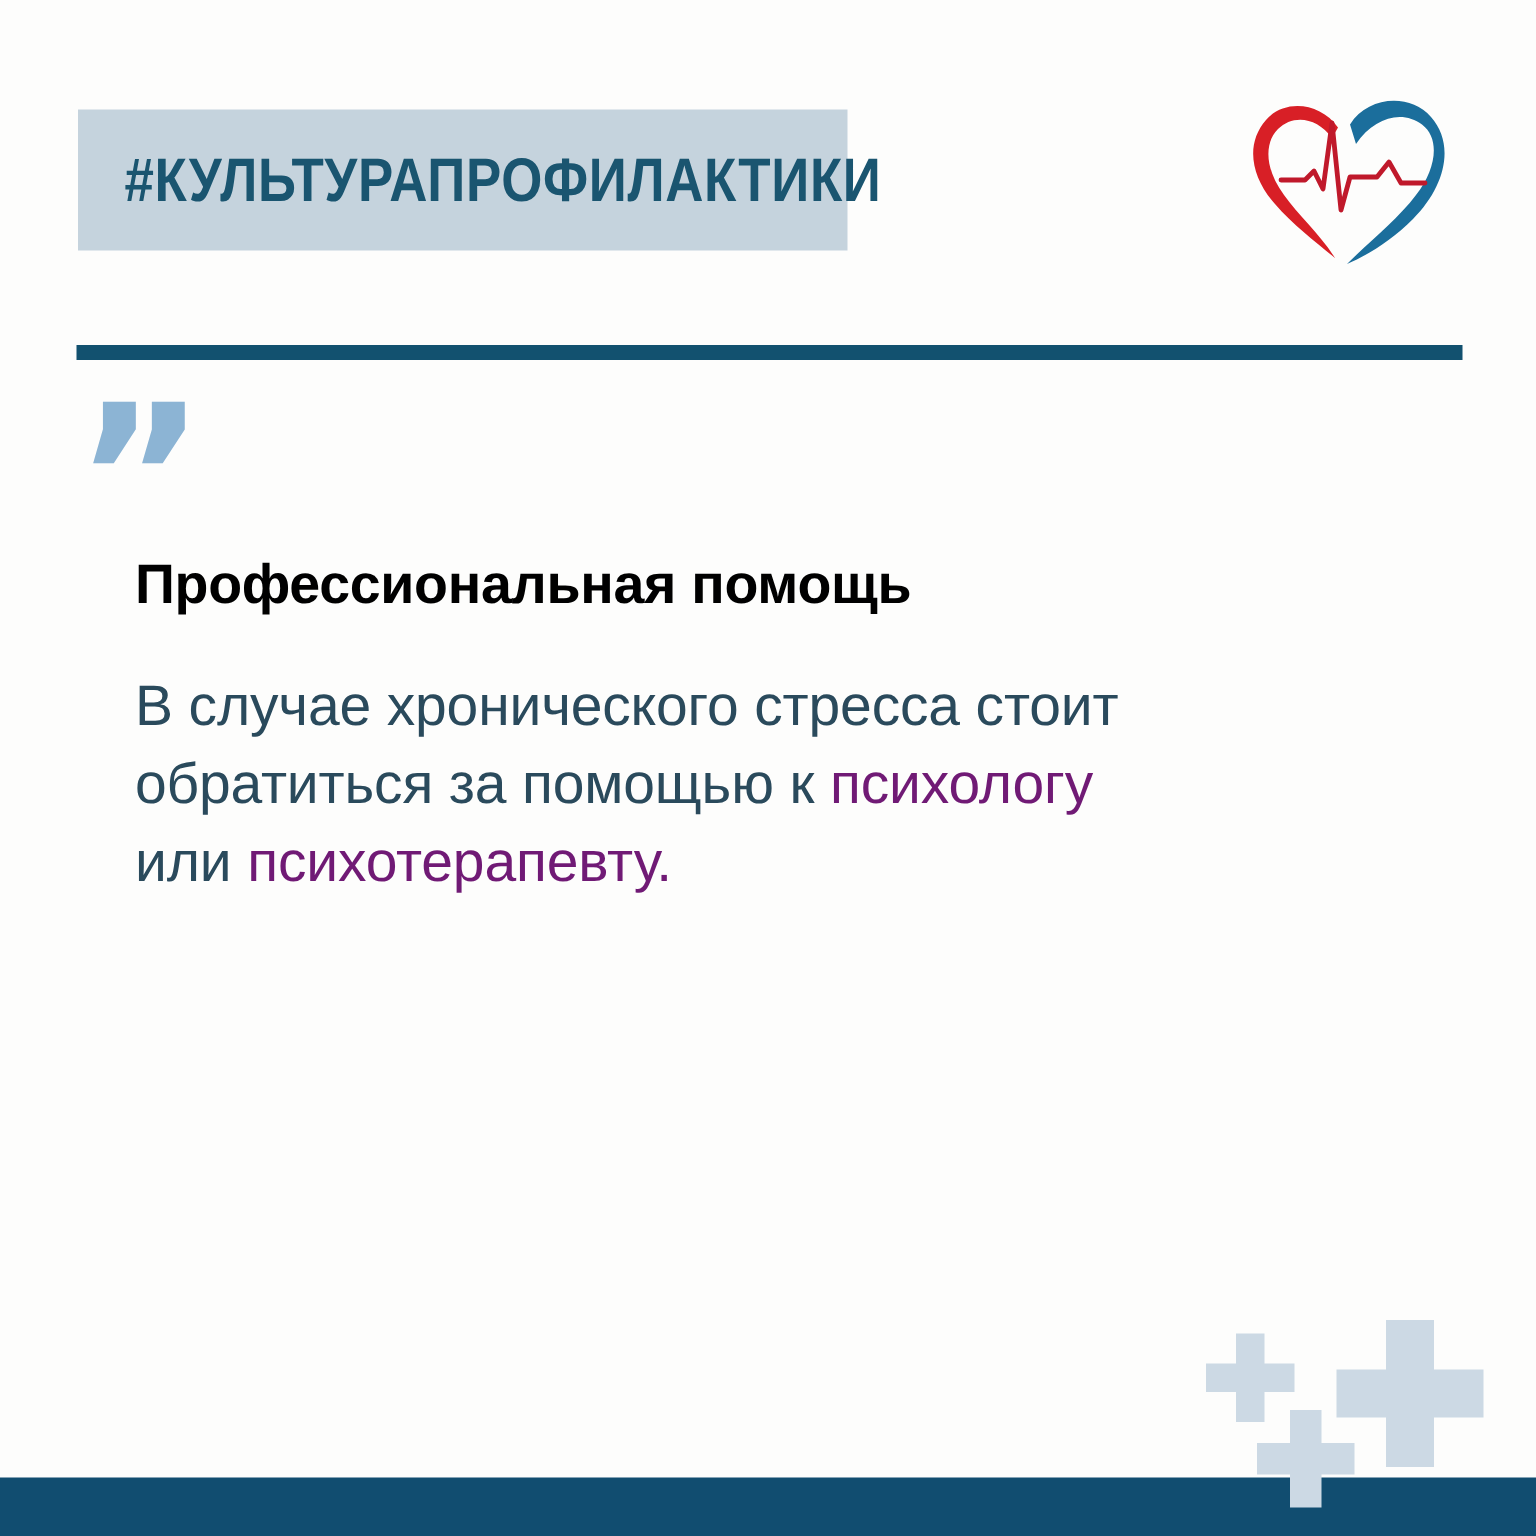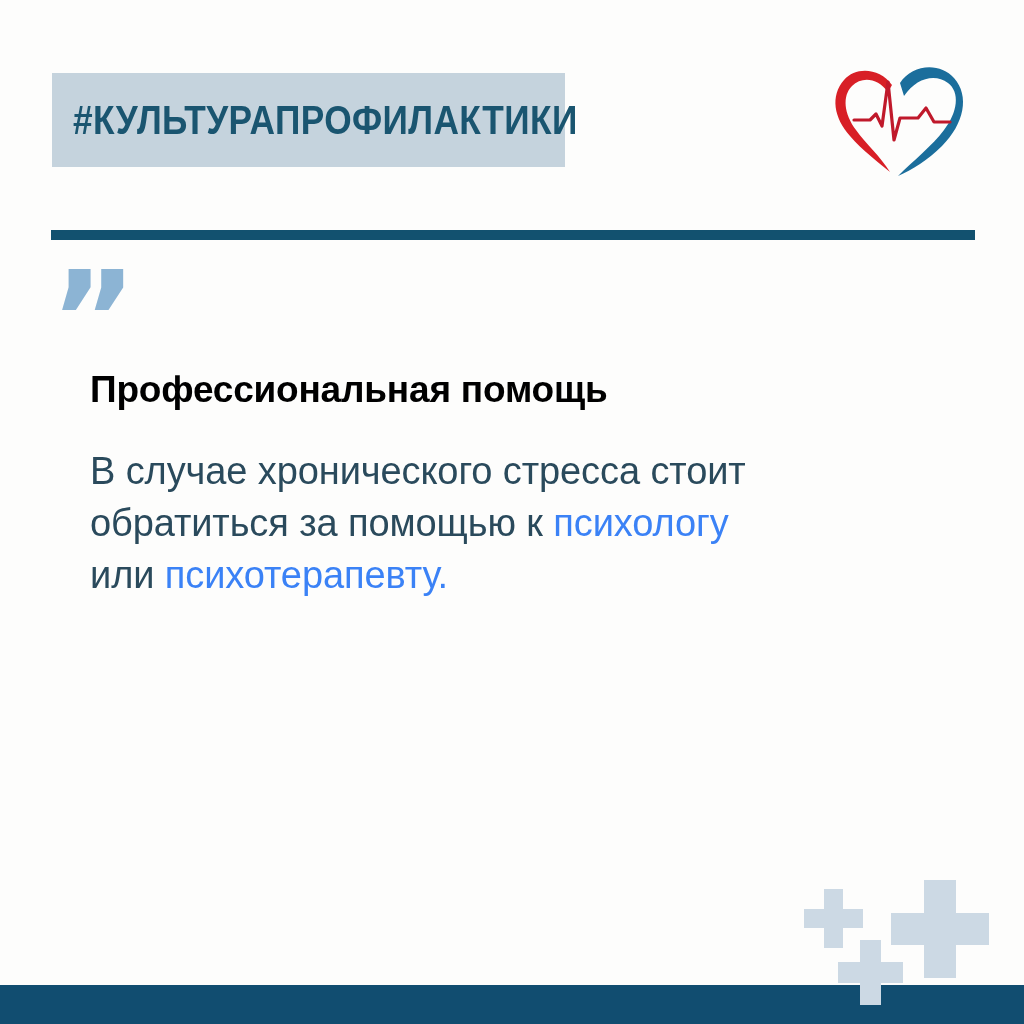--- a/index.html
+++ b/index.html
@@ -27,21 +27,21 @@
   .hashtag-banner {
     position: absolute;
     left: 52px;
     top: 73px;
     width: 513px;
     height: 94px;
     background: #c5d3dd;
     display: flex;
     align-items: center;
     box-sizing: border-box;
-    padding-left: 21px;
+    padding-left: 31px;
   }
   .hashtag-text {
     color: #1a5570;
     font-family: "Liberation Sans Narrow", "Liberation Sans", "DejaVu Sans", sans-serif;
     font-size: 41px;
     font-weight: 700;
     letter-spacing: 0.5px;
     line-height: 1;
     white-space: nowrap;
     transform: scaleX(0.86);
@@ -98,21 +98,21 @@
   }
   .body-copy {
     color: #2a4a5c;
     font-size: 38px;
     font-weight: 400;
     line-height: 1.37;
     letter-spacing: -0.1px;
     margin: 0;
     max-width: 690px;
   }
-  .accent { color: #3b82f6; }
+  .accent { color: #701a75; }
 
   
   .cross {
     position: absolute;
     background: transparent;
   }
   .cross::before,
   .cross::after {
     content: "";
     position: absolute;

